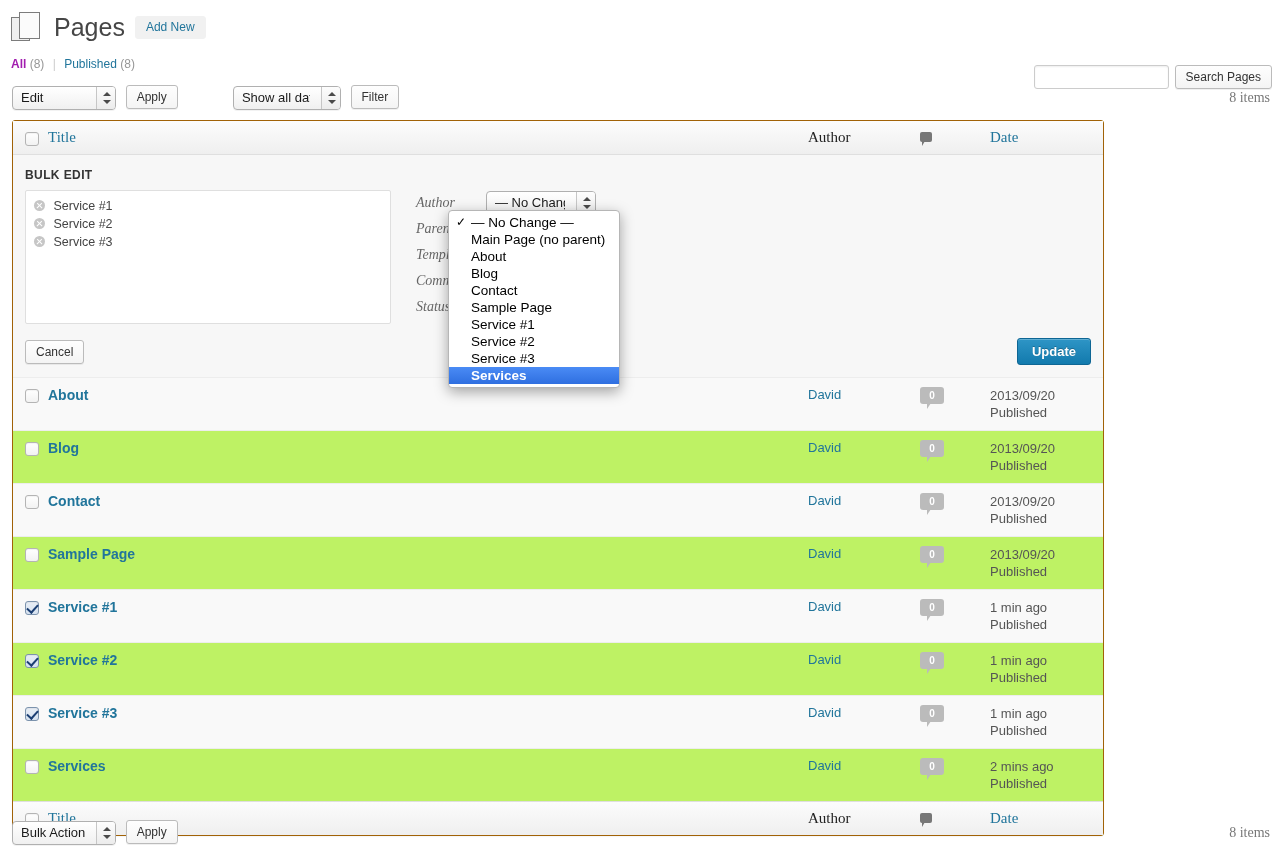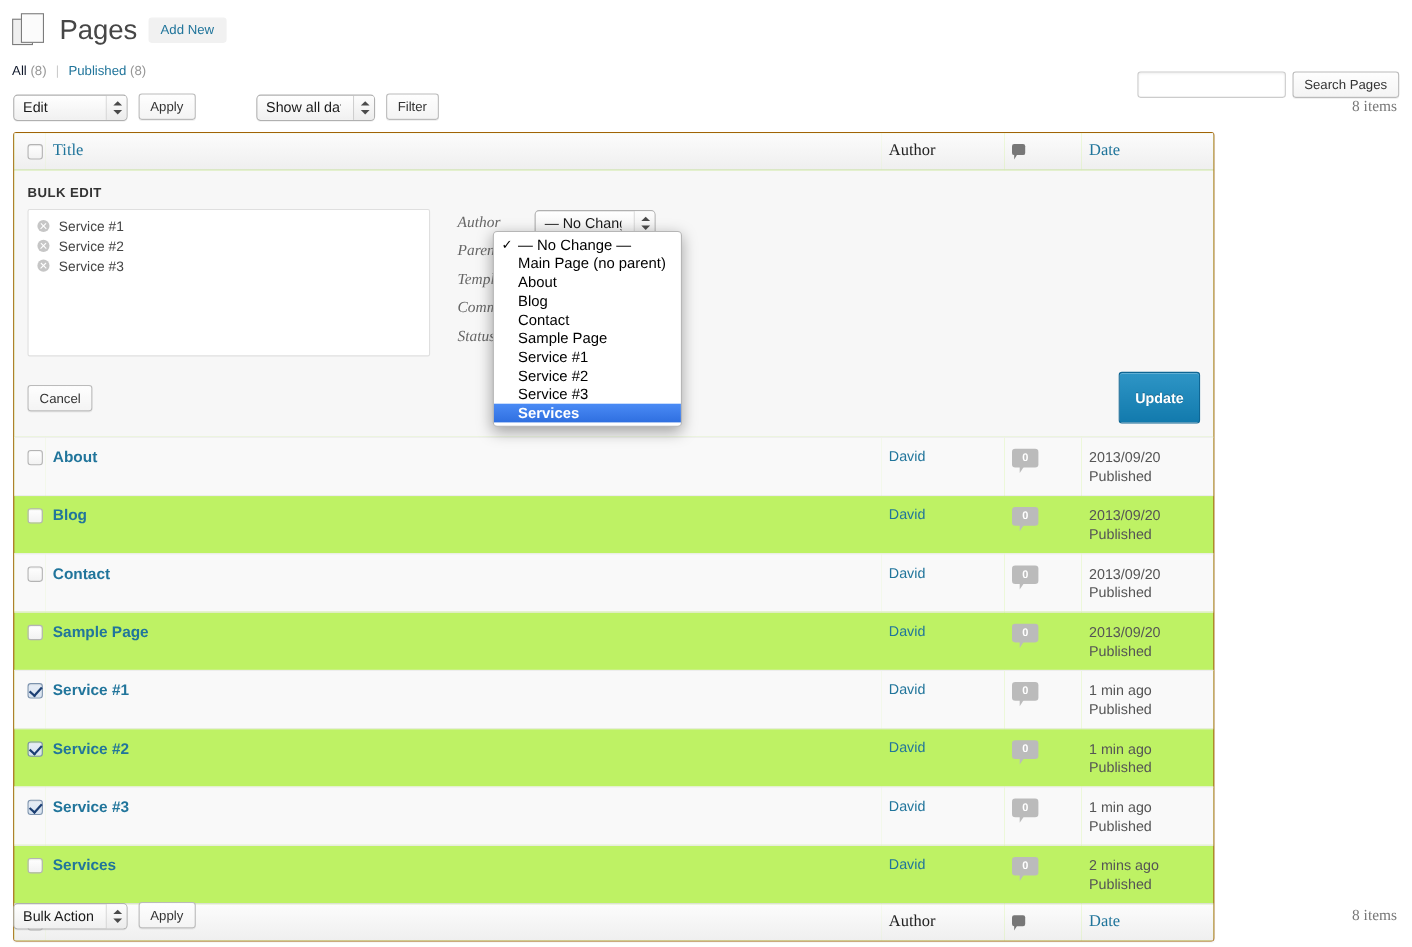--- a/index.html
+++ b/index.html
@@ -53,21 +53,21 @@
   }
 
   
   .subsubsub {
     position: absolute;
     left: 11px; top: 57px;
     font-size: 12px;
     color: #333;
   }
   .subsubsub .sep { color: #ccc; margin: 0 5px; }
-  .subsubsub .cur { font-weight: normal; color: #0f172a; margin-top: 28px; }
+  .subsubsub .cur { font-weight: bold; color: #a21caf; margin-top: 28px; }
   .subsubsub .count { color: #979797; }
 
   
   .search-box {
     position: absolute;
     right: 12px; top: 45px;
     display: flex; align-items: center; margin-top: 20px;
   }
   .search-input {
     width: 135px; height: 24px;
@@ -331,21 +331,21 @@
     gap: 41px;
   }
   .btn-primary {
     font-family: "Liberation Sans", sans-serif;
     font-size: 13px;
     font-weight: bold;
     color: #fff;
     background: linear-gradient(to bottom, #2e95c6 0%, #127aad 100%);
     border: 1px solid #0e6694;
     border-radius: 3px;
-    padding: 15px 14px;
+    padding: 5px 14px;
     line-height: 15px;
     cursor: pointer;
     text-shadow: 0 -1px 0 rgba(0,0,0,.25);
     box-shadow: inset 0 1px 0 rgba(255,255,255,.25);
   }
 
   
   .dropdown-pop {
     position: absolute;
     left: 448px; top: 210px;

